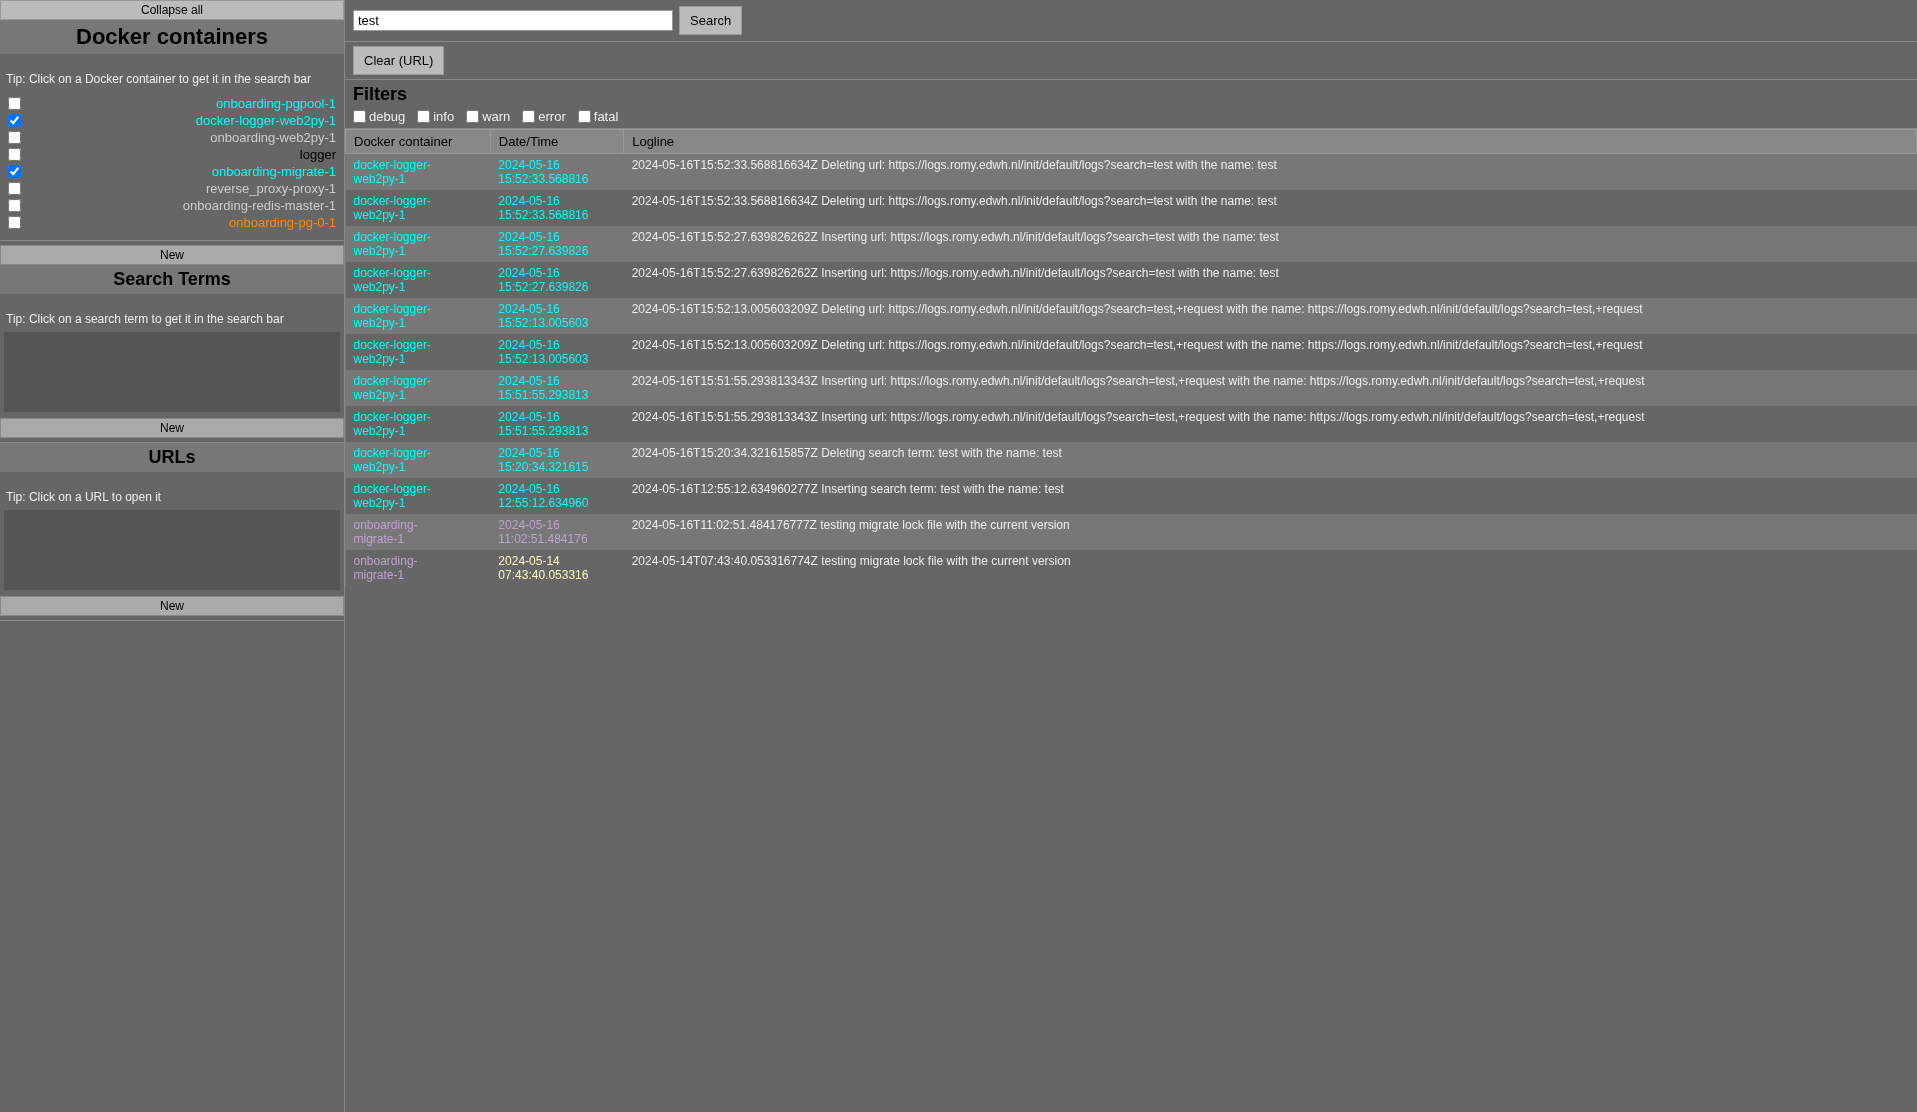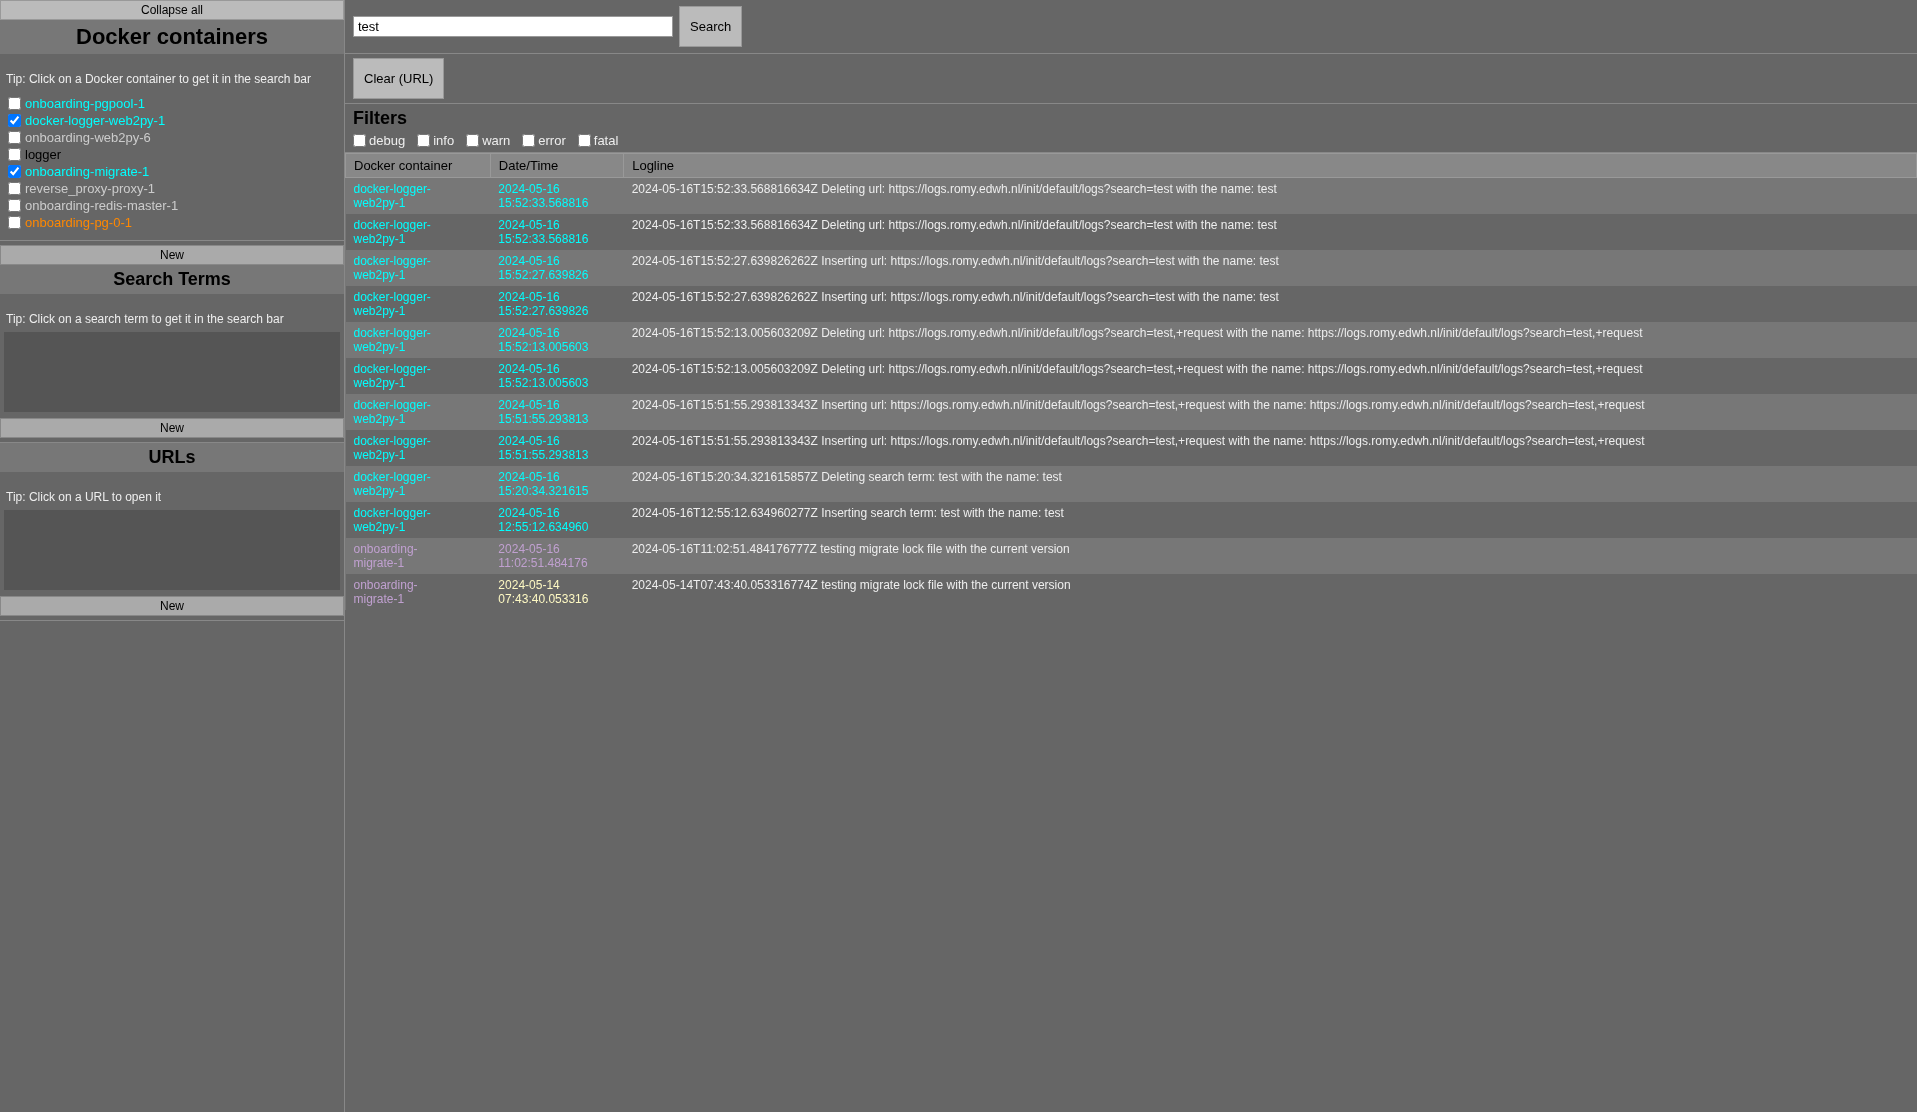--- a/index.html
+++ b/index.html
@@ -51,20 +51,21 @@
     .container-list {
       padding: 4px 8px;
       background: #666;
     }
     .container-item {
       display: flex;
       align-items: center;
       margin: 2px 0;
       gap: 4px;
       cursor: pointer;
+      justify-content: space-between;
     }
     .container-item input[type=checkbox] {
       margin: 0;
     }
     .container-item a {
       font-size: 13px;
       text-decoration: none;
     }
     .new-btn {
       width: 100%;
@@ -106,21 +107,21 @@
       border-bottom: 1px solid #888;
     }
     .search-input {
       width: 320px;
       padding: 2px 4px;
       font-size: 13px;
       background: #fff;
       border: 1px solid #999;
     }
     .search-btn, .clear-btn {
-      padding: 12px 10px;
+      padding: 6px 10px;
       font-size: 13px;
       background: #bbb;
       border: 1px solid #999;
       cursor: pointer;
     }
     .filters-section {
       padding: 4px 8px;
       background: #666;
       border-bottom: 1px solid #888;
     }
@@ -217,21 +218,21 @@
     <div class="container-item">
           <input type="checkbox" style="">
           <a href="#" style="color: rgb(0, 255, 255);">onboarding-pgpool-1</a>
         </div>
         <div class="container-item">
           <input type="checkbox" checked="" style="">
           <a href="#" style="color: rgb(0, 255, 255);">docker-logger-web2py-1</a>
         </div>
         <div class="container-item">
           <input type="checkbox" style="">
-          <a href="#" style="color: rgb(204, 204, 204);">onboarding-web2py-6</a>
+          <a href="#" style="color: rgb(204, 204, 204);">onboarding-web2py-1</a>
         </div>
         <div class="container-item">
           <input type="checkbox" style="">
           <a href="#" style="color: #000000;">logger</a>
         </div>
         <div class="container-item">
           <input type="checkbox" checked="" style="">
           <a href="#" style="color: rgb(0, 255, 255);">onboarding-migrate-1</a>
         </div>
         <div class="container-item">

